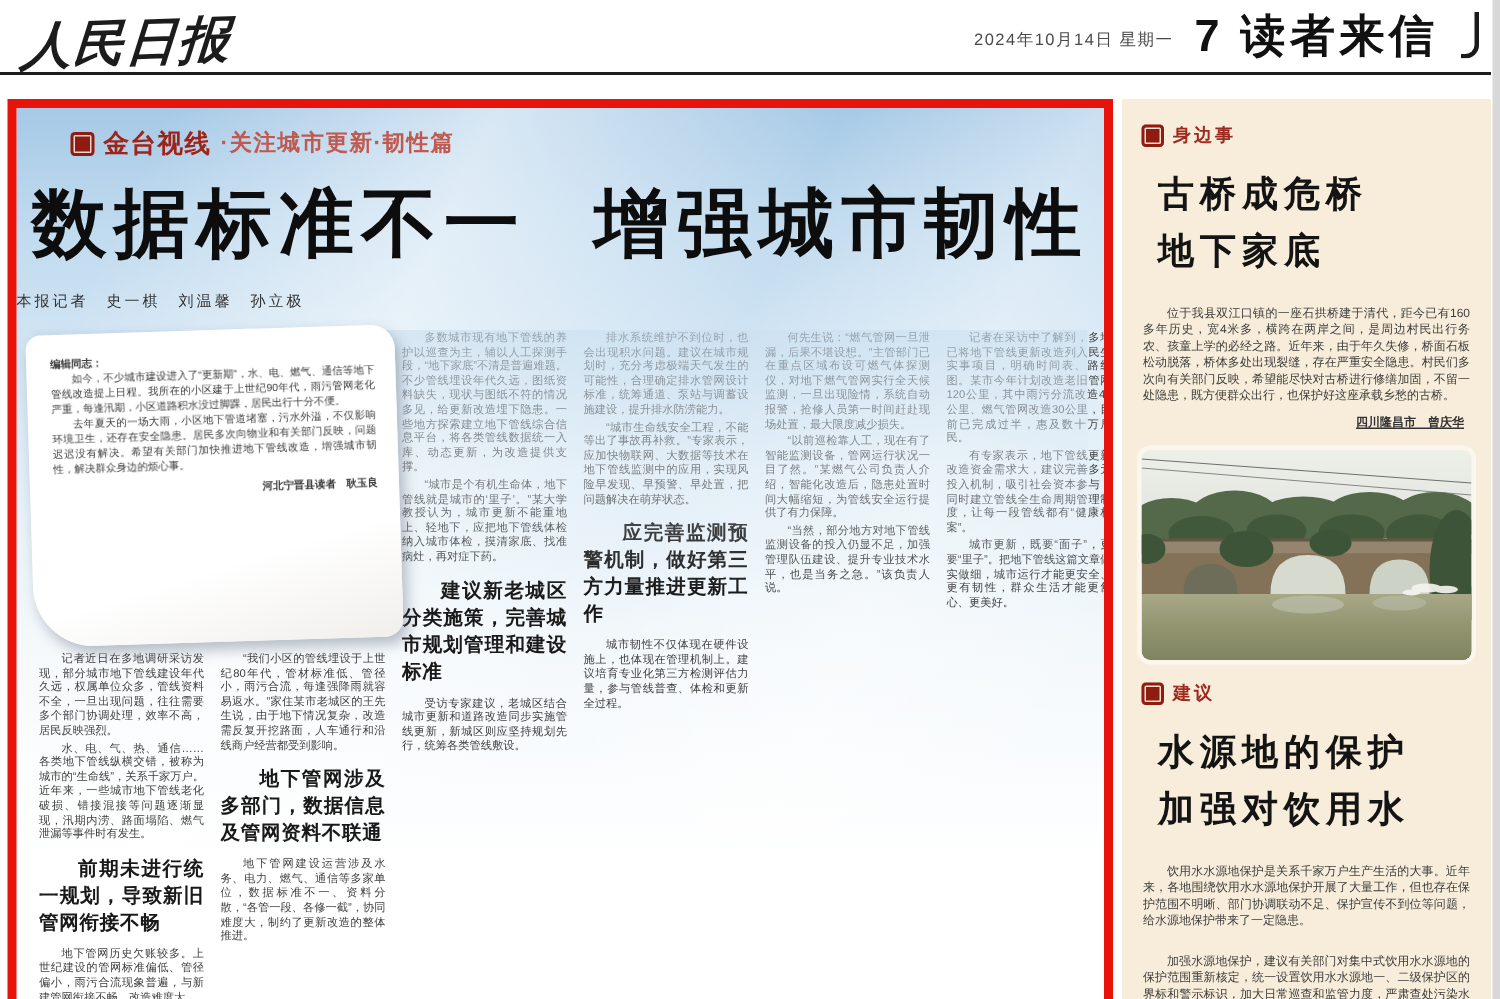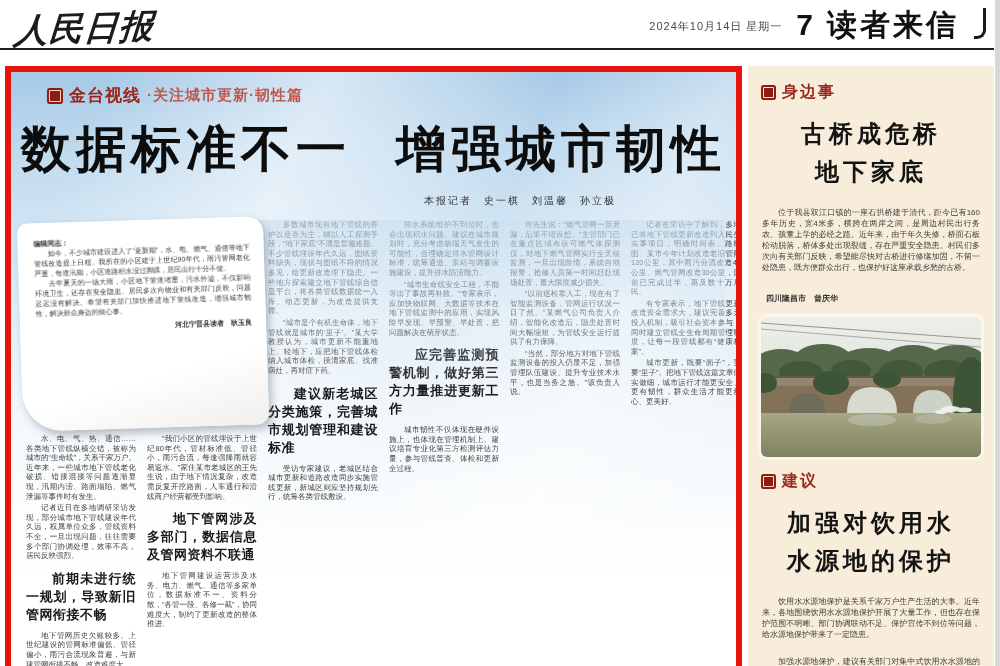--- a/index.html
+++ b/index.html
@@ -29,21 +29,21 @@
       linear-gradient(115deg, rgba(255,255,255,0) 10%, rgba(255,255,255,.55) 32%, rgba(255,255,255,0) 55%, rgba(255,255,255,.4) 72%, rgba(255,255,255,0) 90%),
       linear-gradient(180deg,#a6c9e6 0%,#bed9ee 12%,#dcebf6 35%,#f3f8fb 60%,#ffffff 85%);
   }
   .kicker{position:absolute;left:12px;top:12px;display:flex;align-items:center;gap:6px;padding-left:24px;}
   .kicker-icon{width:16px;height:16px;border-radius:3px;background:#8e1c13;
     box-shadow:inset 0 0 0 2px #8e1c13, inset 0 0 0 3px #e9d9d2;}
   .kicker-b{font-size:17px;font-weight:900;color:#9e231a;letter-spacing:1px;}
   .kicker-r{font-size:15px;font-weight:bold;color:#c05a50;letter-spacing:1px;}
   .bigtitle{position:absolute;left:10px;right:10px;top:44px;display:flex;justify-content:space-between;
     font-size:50px;font-weight:900;color:#0d0d0d;letter-spacing:5px;white-space:nowrap;}
-  .byline{position:absolute;left:0;right:120px;top:122px;text-align:right;font-size:10px;color:#333;letter-spacing:2px;}
+  .byline{position:absolute;left:0;right:120px;top:122px;text-align:left;font-size:10px;color:#333;letter-spacing:2px;}
   .content{position:absolute;left:11px;top:148px;width:703px;height:446px;}
   .fade{position:absolute;left:0;top:0;width:100%;height:175px;z-index:2;pointer-events:none;
     background:linear-gradient(180deg,rgba(203,224,240,.62),rgba(230,240,248,.35) 55%,rgba(255,255,255,0));}
   .col{position:absolute;top:0;bottom:0;width:110px;overflow:hidden;z-index:1;
     font-size:7.5px;line-height:9.6px;color:#3f3f3f;text-align:justify;box-sizing:border-box;}
   .col p{margin:0 0 2px;text-indent:2em;filter:blur(.35px);}
   .c1{left:4px;padding-top:214px;}
   .c2{left:125px;padding-top:214px;}
   .c3{left:246px;}
   .c4{left:367px;}
@@ -60,26 +60,26 @@
     padding:16px 14px 10px 16px;font-size:7px;line-height:10px;color:#3a3a3a;text-align:justify;
   }
   .letter p{margin:0;text-indent:2em;filter:blur(.3px);}
   .letter .salut{text-indent:0;font-weight:bold;}
   .letter .sig{text-align:right;text-indent:0;margin-top:5px;font-weight:bold;}
   
   .sidebar{position:absolute;left:748px;top:66px;width:246px;height:600px;background:#f8edda;overflow:hidden;}
   .side-label{display:flex;align-items:center;gap:6px;margin:16px 0 0 13px;}
   .side-label-icon{width:15px;height:15px;border-radius:3px;background:#8e1c13;
     box-shadow:inset 0 0 0 2px #8e1c13, inset 0 0 0 3px #f1e0cf;}
-  .side-label-text{font-size:16px;font-weight:900;color:#9c2a1e;letter-spacing:2px;}
-  .side-title{margin-top:12px;text-align:center;font-family:"Liberation Serif",serif;
-    font-weight:bold;font-size:24px;line-height:38px;color:#141414;letter-spacing:4px;}
+  .side-label-text{font-size:12px;font-weight:900;color:#9c2a1e;letter-spacing:2px;}
+  .side-title{margin-top:12px;font-family:"Liberation Serif",serif;
+    font-weight:bold;font-size:24px;line-height:38px;color:#141414;letter-spacing:4px;padding-left:24px;}
   .side-body{margin:10px 14px 0;font-size:8px;line-height:11px;color:#3c3c3c;text-align:justify;}
   .side-body p{margin:16px 0 2px;text-indent:2em;filter:blur(.3px);}
-  .side-sig{margin:20px 18px 0;text-align:left;font-size:8px;font-weight:bold;color:#333;filter:blur(.3px);}
+  .side-sig{margin:7px 18px 0;text-align:right;font-size:8px;font-weight:bold;color:#333;filter:blur(.3px);text-decoration:underline;}
   .photo{margin:13px auto 0;width:220px;height:140px;border-radius:6px;overflow:hidden;
     box-shadow:0 0 0 3px rgba(255,255,255,.55);}
   .photo svg{display:block;}
   .edge-right{position:absolute;right:0;top:0;width:5px;height:666px;background:#d8d8d8;}
 </style>
 </head>
 <body>
 
 <div class="hdr">
   <div class="masthead">人民日报</div>
@@ -108,22 +108,22 @@
     <div class="fade"></div>
 
     <div class="letter">
       <p class="salut">编辑同志：</p>
       <p>如今，不少城市建设进入了“更新期”，水、电、燃气、通信等地下管线改造提上日程。我所在的小区建于上世纪90年代，雨污管网老化严重，每逢汛期，小区道路积水没过脚踝，居民出行十分不便。</p>
       <p>去年夏天的一场大雨，小区地下管道堵塞，污水外溢，不仅影响环境卫生，还存在安全隐患。居民多次向物业和有关部门反映，问题迟迟没有解决。希望有关部门加快推进地下管线改造，增强城市韧性，解决群众身边的烦心事。</p>
       <p class="sig">河北宁晋县读者　耿玉良</p>
     </div>
 
     <div class="col c1">
+      <p>记者近日在多地调研采访发现，部分城市地下管线建设年代久远，权属单位众多，管线资料不全，一旦出现问题，往往需要多个部门协调处理，效率不高，居民反映强烈。</p>
       <p>水、电、气、热、通信……各类地下管线纵横交错，被称为城市的“生命线”，关系千家万户。近年来，一些城市地下管线老化破损、错接混接等问题逐渐显现，汛期内涝、路面塌陷、燃气泄漏等事件时有发生。</p>
-      <p>记者近日在多地调研采访发现，部分城市地下管线建设年代久远，权属单位众多，管线资料不全，一旦出现问题，往往需要多个部门协调处理，效率不高，居民反映强烈。</p>
       <div class="subhead">前期未进行统一规划，导致新旧管网衔接不畅</div>
       <p>地下管网历史欠账较多。上世纪建设的管网标准偏低、管径偏小，雨污合流现象普遍，与新建管网衔接不畅，改造难度大。</p>
     </div>
     <div class="col c2">
       <p>“我们小区的管线埋设于上世纪80年代，管材标准低、管径小，雨污合流，每逢强降雨就容易返水。”家住某市老城区的王先生说，由于地下情况复杂，改造需反复开挖路面，人车通行和沿线商户经营都受到影响。</p>
       <div class="subhead">地下管网涉及多部门，数据信息及管网资料不联通</div>
       <p>地下管网建设运营涉及水务、电力、燃气、通信等多家单位，数据标准不一、资料分散，“各管一段、各修一截”，协同难度大，制约了更新改造的整体推进。</p>
     </div>
     <div class="col c3">
       <p>多数城市现有地下管线的养护以巡查为主，辅以人工探测手段，“地下家底”不清是普遍难题。不少管线埋设年代久远，图纸资料缺失，现状与图纸不符的情况多见，给更新改造埋下隐患。一些地方探索建立地下管线综合信息平台，将各类管线数据统一入库、动态更新，为改造提供支撑。</p>
@@ -217,22 +217,22 @@
         <ellipse cx="180" cy="95" rx="6" ry="2"></ellipse>
       </g>
     </svg>
   </div>
 
   <div class="side-label" style="margin-top:14px;">
     <span class="side-label-icon"></span>
     <span class="side-label-text">建议</span>
   </div>
   <div class="side-title">
+    <div>水源地的保护</div>
     <div>加强对饮用水</div>
-    <div>水源地的保护</div>
   </div>
   <div class="side-body">
     <p>饮用水水源地保护是关系千家万户生产生活的大事。近年来，各地围绕饮用水水源地保护开展了大量工作，但也存在保护范围不明晰、部门协调联动不足、保护宣传不到位等问题，给水源地保护带来了一定隐患。</p>
     <p>加强水源地保护，建议有关部门对集中式饮用水水源地的保护范围重新核定，统一设置饮用水水源地一、二级保护区的界标和警示标识，加大日常巡查和监管力度，严肃查处污染水源地的行为。同时，加强宣传教育，引导群众自觉参与水源地保护，共同守护好‘大水缸’。</p>
   </div>
 </div>
 
 <div class="edge-right"></div>
 
 </body></html>

